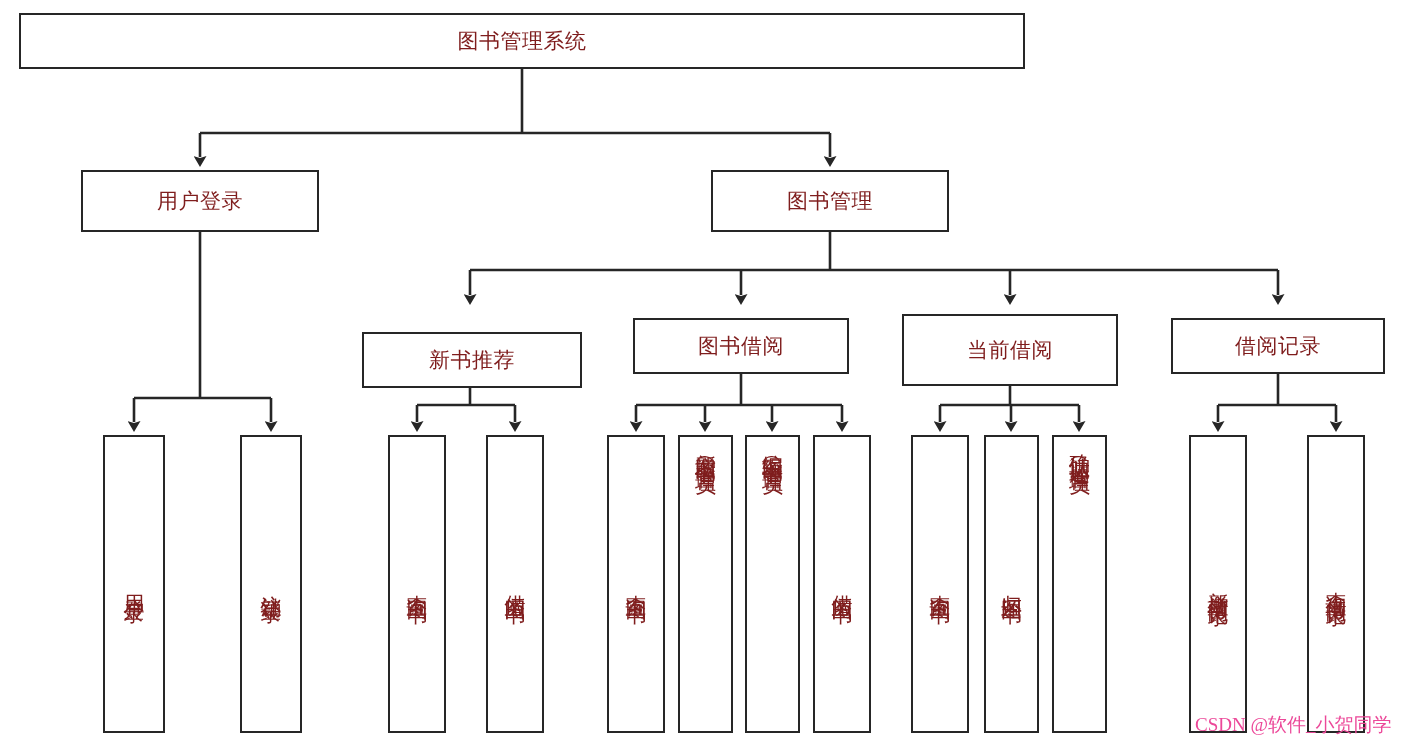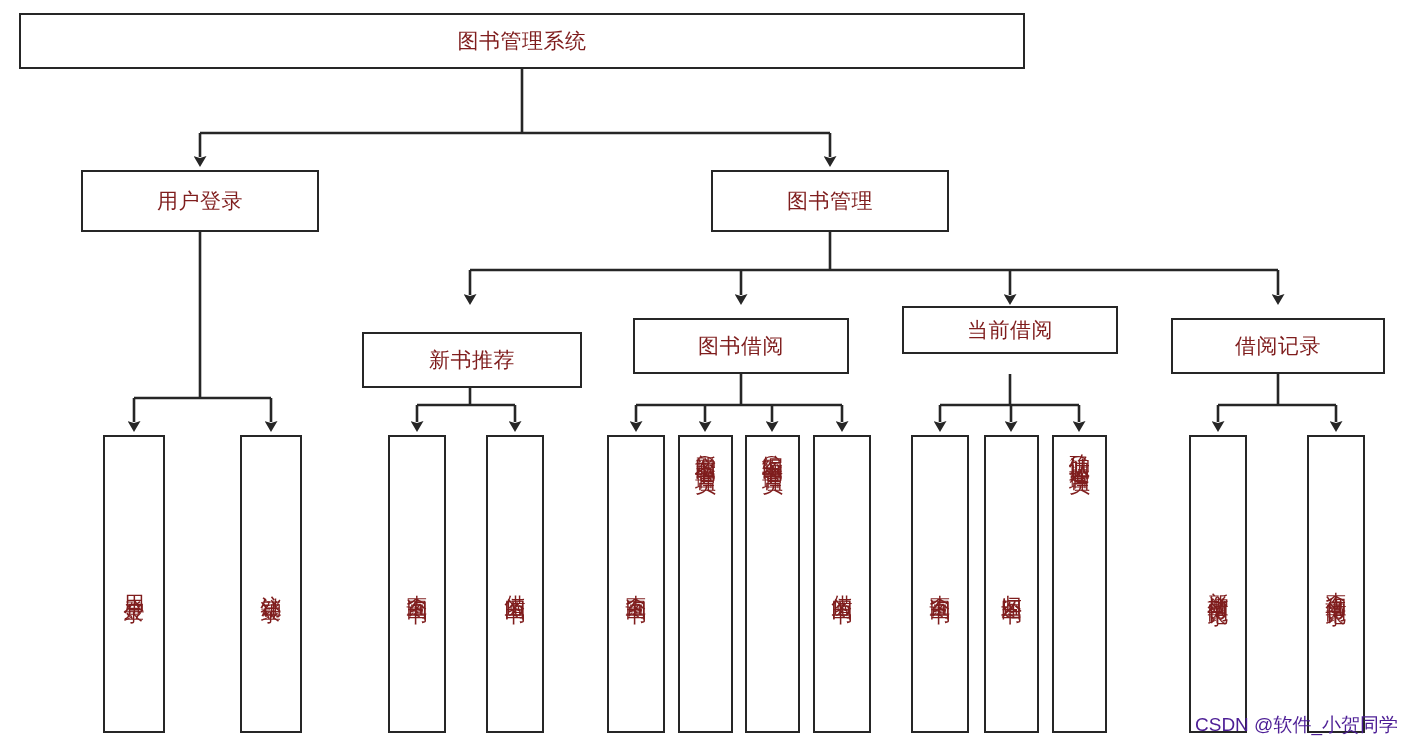--- a/index.html
+++ b/index.html
@@ -45,24 +45,25 @@
   .node.vertical .node-label {
     writing-mode: vertical-rl;
     text-orientation: upright;
     white-space: normal;
     letter-spacing: 3px;
     font-size: 21px;
     max-height: 100%;
   }
   .watermark {
     position: absolute;
-    color: #4c1d95;
+    color: #ec4899;
     font-size: 19px;
     white-space: nowrap;
     user-select: none;
+    font-family: Liberation Serif, serif;
   }
 </style>
 </head>
 <body>
 
 <div id="canvas">
 
   <svg id="diagram-svg" viewBox="0 0 1405 747" xmlns="http://www.w3.org/2000/svg">
     <defs>
       <marker id="arrow" markerWidth="11" markerHeight="13" refX="1" refY="6.5" orient="auto" markerUnits="userSpaceOnUse">
@@ -123,21 +124,21 @@
   <div class="node" style="left:711px;top:170px;width:238px;height:62px;align-items:center;">
     <span class="node-label">图书管理</span>
   </div>
 
   <div class="node" style="left:362px;top:332px;width:220px;height:56px;font-family:Liberation Serif, serif;">
     <span class="node-label">新书推荐</span>
   </div>
   <div class="node" style="left:633px;top:318px;width:216px;height:56px;">
     <span class="node-label">图书借阅</span>
   </div>
-  <div class="node" style="left:902px;top:306px;width:216px;height:48px;">
+  <div class="node" style="left:902px;top:314px;width:216px;height:72px;">
     <span class="node-label">当前借阅</span>
   </div>
   <div class="node" style="left:1171px;top:318px;width:214px;height:56px;">
     <span class="node-label">借阅记录</span>
   </div>
 
   <div class="node vertical" style="left:103px;top:435px;width:62px;height:298px;">
     <span class="node-label">用户登录</span>
   </div>
   <div class="node vertical" style="left:240px;top:435px;width:62px;height:298px;">

